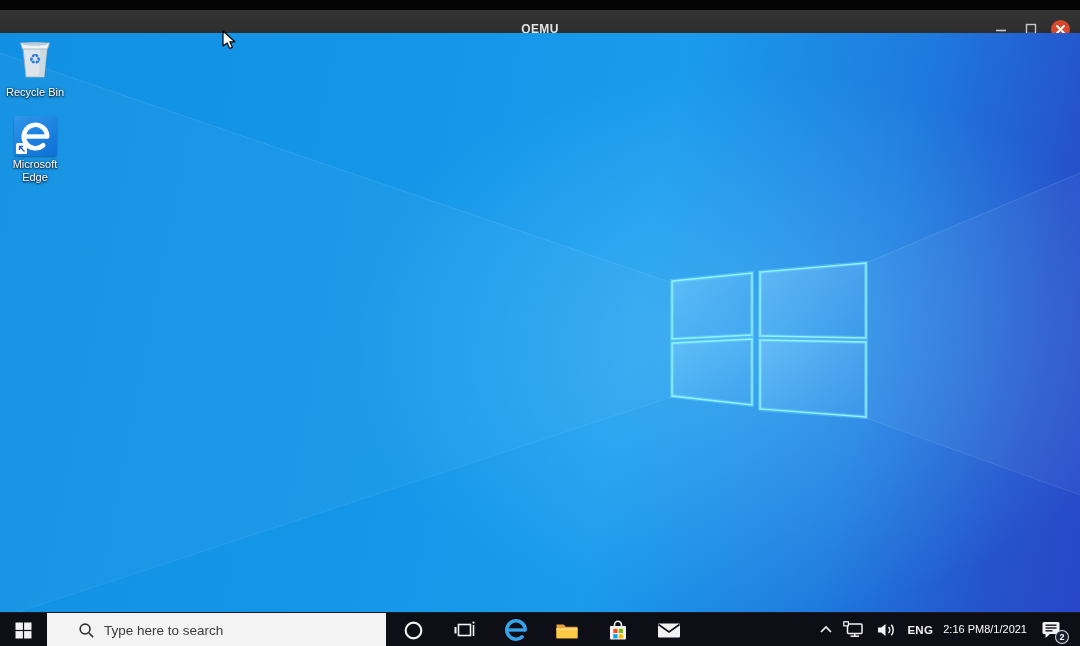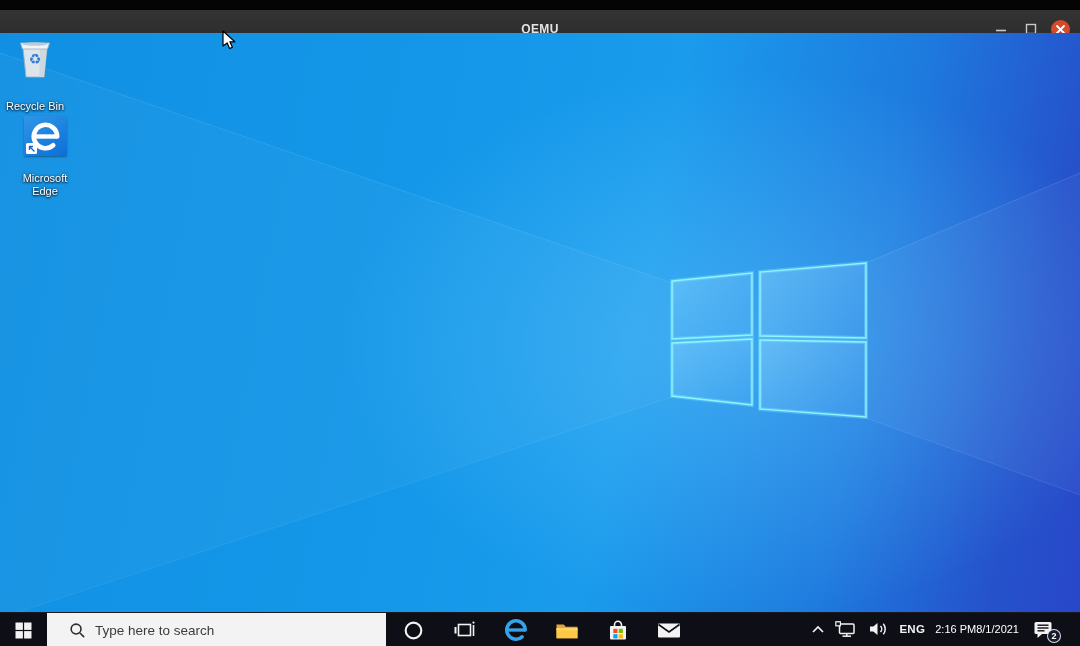--- a/index.html
+++ b/index.html
@@ -20,43 +20,43 @@
   
   .desktop { position:absolute; top:33px; left:0; right:0; bottom:34px;
     background:
       radial-gradient(560px 380px at 745px 310px, rgba(110,205,255,.42), rgba(110,205,255,0) 72%),
       linear-gradient(101deg,#1190e3 0%,#1598e9 42%,#1a9bec 58%,#1e7ade 78%,#2553cc 92%,#2847c9 100%);
   }
   .wallpaper-art { position:absolute; inset:0; width:100%; height:100%; pointer-events:none; }
 
   
   .desktop-icon { position:absolute; width:68px; text-align:center; cursor:pointer; }
-  .icon-label { margin-top:16px; font-size:11px; line-height:1.15; color:#fff;
+  .icon-label { margin-top:2px; font-size:11px; line-height:1.15; color:#fff;
     text-shadow:0 1px 2px rgba(0,0,0,.95), 0 0 3px rgba(0,0,0,.6); }
   .edge-tile { position:relative; width:43px; height:40px; margin:0 auto; border-radius:2px;
     background:linear-gradient(150deg,#2f96e9,#0d6fd6); display:flex; align-items:center; justify-content:center;
     box-shadow:0 1px 2px rgba(0,0,0,.35); }
   .shortcut-badge { position:absolute; left:2px; bottom:2px; width:11px; height:11px;
     background:#fff; border-radius:1.5px; display:flex; align-items:center; justify-content:center; }
 
   
   .cursor { position:absolute; left:222px; top:30px; z-index:50; pointer-events:none; }
 
   
   .taskbar { position:absolute; left:0; right:0; bottom:0; height:34px; background:#0e0e16;
     border-top:1px solid rgba(255,255,255,.05); display:flex; align-items:stretch; }
   .tb-btn { background:none; border:none; height:34px; display:flex; align-items:center; justify-content:center; cursor:pointer; padding:0; }
   .start { width:47px; }
-  .searchbox { width:339px; height:34px; background:#f3f3f3; display:flex; align-items:center; padding-left:22px; gap:9px; cursor:text; }
+  .searchbox { width:339px; height:34px; background:#f3f3f3; display:flex; align-items:center; padding-left:31px; gap:9px; cursor:text; }
   .searchbox input { border:none; outline:none; background:transparent; flex:1; height:100%;
     font-size:13.5px; color:#222; font-family:"Liberation Sans","DejaVu Sans",sans-serif; }
   .searchbox input::placeholder { color:#3c3c3c; opacity:1; }
   .tb-apps { display:flex; margin-left:2px; }
   .tb-apps .tb-btn { width:51px; }
-  .tray { margin-left:auto; display:flex; align-items:flex-end; padding-right:18px; }
+  .tray { margin-left:auto; display:flex; align-items:center; padding-right:10px; }
   .tray .tb-btn { padding:0 5px; }
   .lang { font-size:11.5px; font-weight:700; color:#f2f2f2; letter-spacing:.3px; padding:0 8px; }
   .clock { flex-direction:row; line-height:1.3; font-size:11px; color:#fff; padding:0 9px; }
   .action-center { position:relative; width:38px; }
   .badge { position:absolute; right:1px; bottom:3px; width:14px; height:14px; border-radius:50%;
     background:#181d2e; border:1px solid rgba(255,255,255,.85); color:#fff; font-size:9px; font-weight:700;
     display:flex; align-items:center; justify-content:center; }
 </style>
 </head>
 <body>
@@ -121,21 +121,21 @@
       <svg width="40" height="44" viewBox="0 0 40 44">
         <polygon points="8,12 32,12 29,41 11,41" fill="#dce5eb" stroke="#9db0bc" stroke-width="0.9"></polygon>
         <polygon points="25,12 32,12 29,41 24,41" fill="#cdd9e1"></polygon>
         <polygon points="5.5,7 34.5,7 32.5,13 7.5,13" fill="#eff4f8" stroke="#a5b6c2" stroke-width="0.9"></polygon>
         <ellipse cx="20" cy="8" rx="12.5" ry="1.8" fill="#bccbd6"></ellipse>
         <text x="20" y="28" font-size="14" font-weight="bold" fill="#2e7cd6" text-anchor="middle">♻</text>
       </svg>
       <div class="icon-label">Recycle Bin</div>
     </div>
 
-    <div class="desktop-icon" style="left:11px; top:83px;">
+    <div class="desktop-icon" style="left:1px; top:83px;">
       <div class="edge-tile">
         <svg width="33" height="33" viewBox="0 0 24 24">
           <path d="M20.5 12 A8.5 8.5 0 1 0 17.6 18.4" fill="none" stroke="#fff" stroke-width="3.4" stroke-linecap="round"></path>
           <path d="M3.8 12 H20.5" stroke="#fff" stroke-width="3.2"></path>
         </svg>
         <span class="shortcut-badge">
           <svg width="9" height="9" viewBox="0 0 9 9">
               <path d="M7.5 7.5 L2.5 2.5 M2.5 6 V2.5 H6" fill="none" stroke="#1d64c8" stroke-width="1.4"></path>
             </svg>
         </span>

